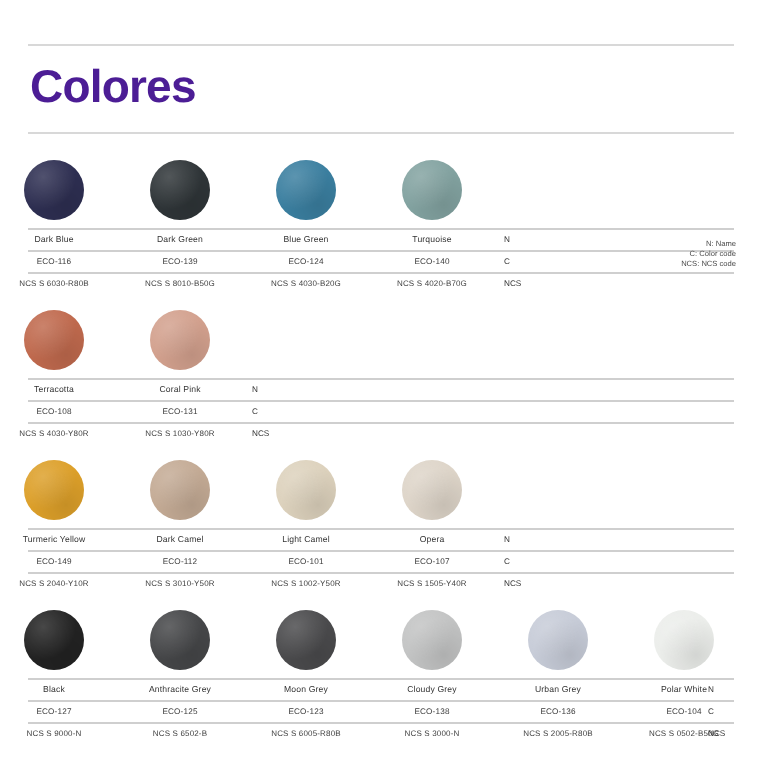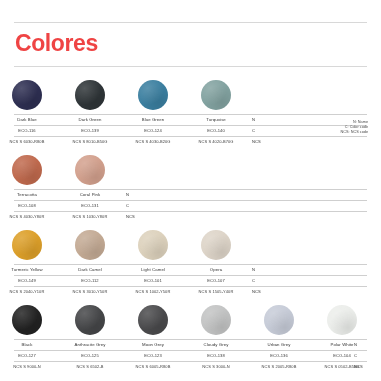--- a/index.html
+++ b/index.html
@@ -8,21 +8,21 @@
     background:#ffffff;
     font-family:"Liberation Sans",sans-serif;
     color:#2b2b2b;
     overflow:hidden;
   }
   .page{position:relative;width:381px;height:381px;}
 
   .top-rule{position:absolute;left:14px;top:22px;width:353px;height:1px;background:#d8d8d8;}
   .title{
     position:absolute;left:15px;top:30px;
-    font-size:23px;font-weight:bold;letter-spacing:-0.4px;color:#ef4444;
+    font-size:23px;font-weight:bold;letter-spacing:-0.4px;color:#4c1d95;
   }
   .title-rule{position:absolute;left:14px;top:66px;width:353px;height:1px;background:#d8d8d8;}
 
   .row{position:absolute;left:0;width:381px;}
   .swatches{position:absolute;left:0;top:0;width:381px;height:36px;}
   .sw{
     position:absolute;border-radius:50%;width:30px;height:30px;top:2px;
   }
   .sw .tex{
     position:absolute;inset:0;border-radius:50%;

